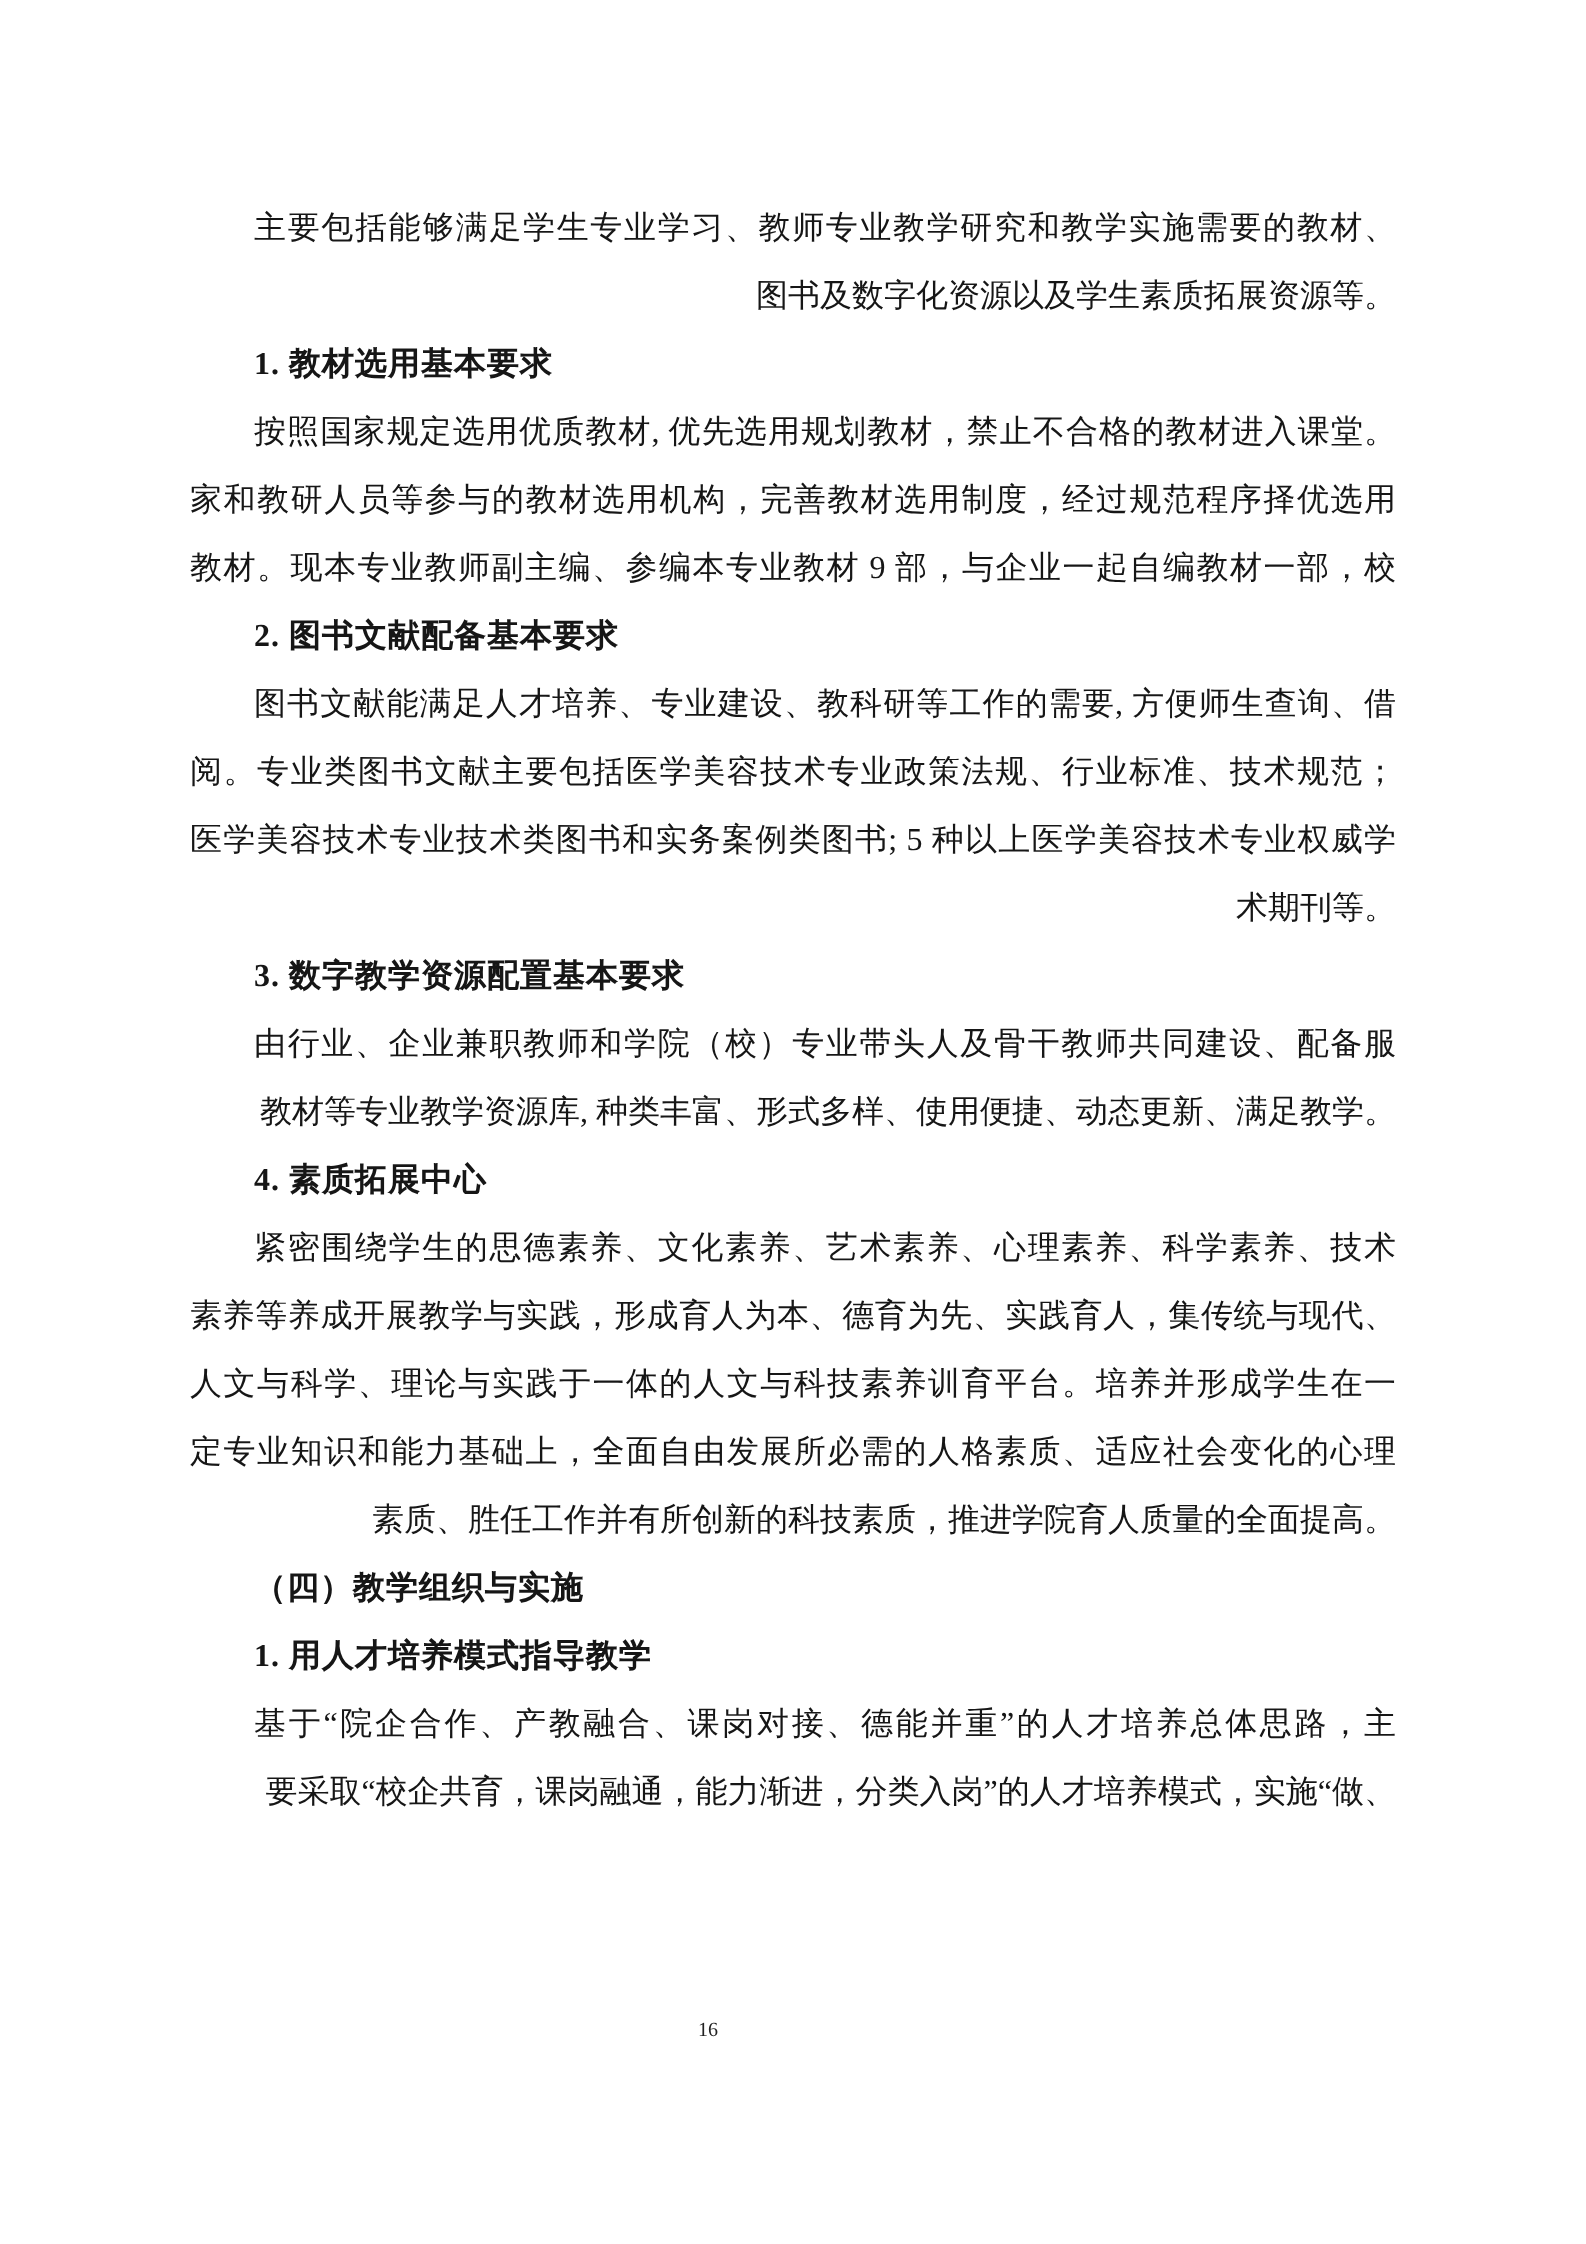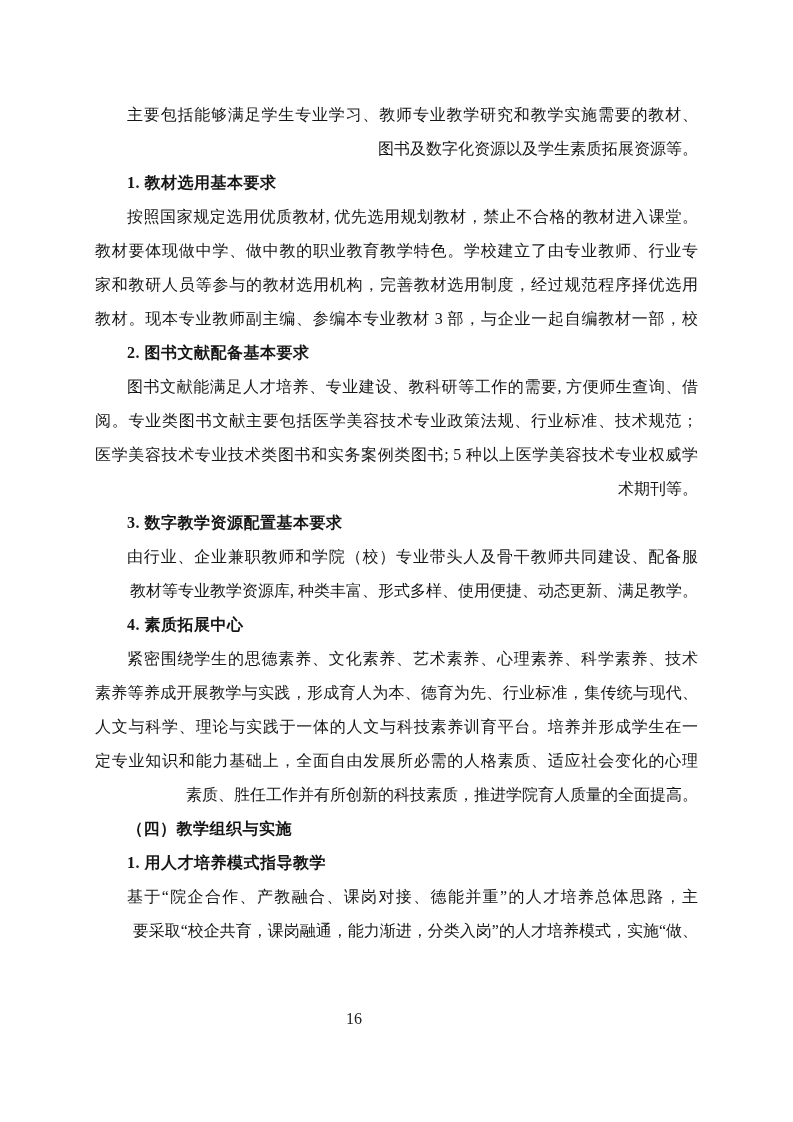--- a/index.html
+++ b/index.html
@@ -45,47 +45,46 @@
     text-indent: 2em;
     font-family: Liberation Serif, serif;
     letter-spacing: 0.5px;
   }
   .page-number {
     position: absolute;
     top: 1010px;
     left: 0;
     width: 100%;
     text-align: center;
-    font-size: 16px;
+    font-size: 10px;
     color: #222222;
   }
 </style>
 </head>
 <body>
 
 <div class="doc-page">
   <div class="doc-text">
       <div class="line pline first">主要包括能够满足学生专业学习、教师专业教学研究和教学实施需要的教材、</div>
       <div class="line pline last">图书及数字化资源以及学生素质拓展资源等。</div>
       <div class="line heading">1. 教材选用基本要求</div>
       <div class="line pline first">按照国家规定选用优质教材, 优先选用规划教材，禁止不合格的教材进入课堂。</div>
-      <div class="line pline">教材要体现做中学、做中教的职业教育教学特色。学校建立了由专业教师、行业专</div>
       <div class="line pline">家和教研人员等参与的教材选用机构，完善教材选用制度，经过规范程序择优选用</div>
-      <div class="line pline">教材。现本专业教师副主编、参编本专业教材 3 部，与企业一起自编教材一部，校</div>
+      <div class="line pline">教材。现本专业教师副主编、参编本专业教材 9 部，与企业一起自编教材一部，校</div>
       <div class="line heading">2. 图书文献配备基本要求</div>
       <div class="line pline first">图书文献能满足人才培养、专业建设、教科研等工作的需要, 方便师生查询、借</div>
       <div class="line pline">阅。专业类图书文献主要包括医学美容技术专业政策法规、行业标准、技术规范；</div>
       <div class="line pline">医学美容技术专业技术类图书和实务案例类图书; 5 种以上医学美容技术专业权威学</div>
       <div class="line pline last">术期刊等。</div>
       <div class="line heading">3. 数字教学资源配置基本要求</div>
       <div class="line pline first">由行业、企业兼职教师和学院（校）专业带头人及骨干教师共同建设、配备服</div>
       <div class="line pline last">教材等专业教学资源库, 种类丰富、形式多样、使用便捷、动态更新、满足教学。</div>
       <div class="line heading">4. 素质拓展中心</div>
       <div class="line pline first">紧密围绕学生的思德素养、文化素养、艺术素养、心理素养、科学素养、技术</div>
-      <div class="line pline">素养等养成开展教学与实践，形成育人为本、德育为先、行业标准，集传统与现代、</div>
+      <div class="line pline">素养等养成开展教学与实践，形成育人为本、德育为先、实践育人，集传统与现代、</div>
       <div class="line pline">人文与科学、理论与实践于一体的人文与科技素养训育平台。培养并形成学生在一</div>
       <div class="line pline">定专业知识和能力基础上，全面自由发展所必需的人格素质、适应社会变化的心理</div>
       <div class="line pline last">素质、胜任工作并有所创新的科技素质，推进学院育人质量的全面提高。</div>
       <div class="line heading">（四）教学组织与实施</div>
       <div class="line heading">1. 用人才培养模式指导教学</div>
       <div class="line pline first">基于“院企合作、产教融合、课岗对接、德能并重”的人才培养总体思路，主</div>
       <div class="line pline last">要采取“校企共育，课岗融通，能力渐进，分类入岗”的人才培养模式，实施“做、</div>
     </div>
   <div class="page-number">16</div>
 </div>

